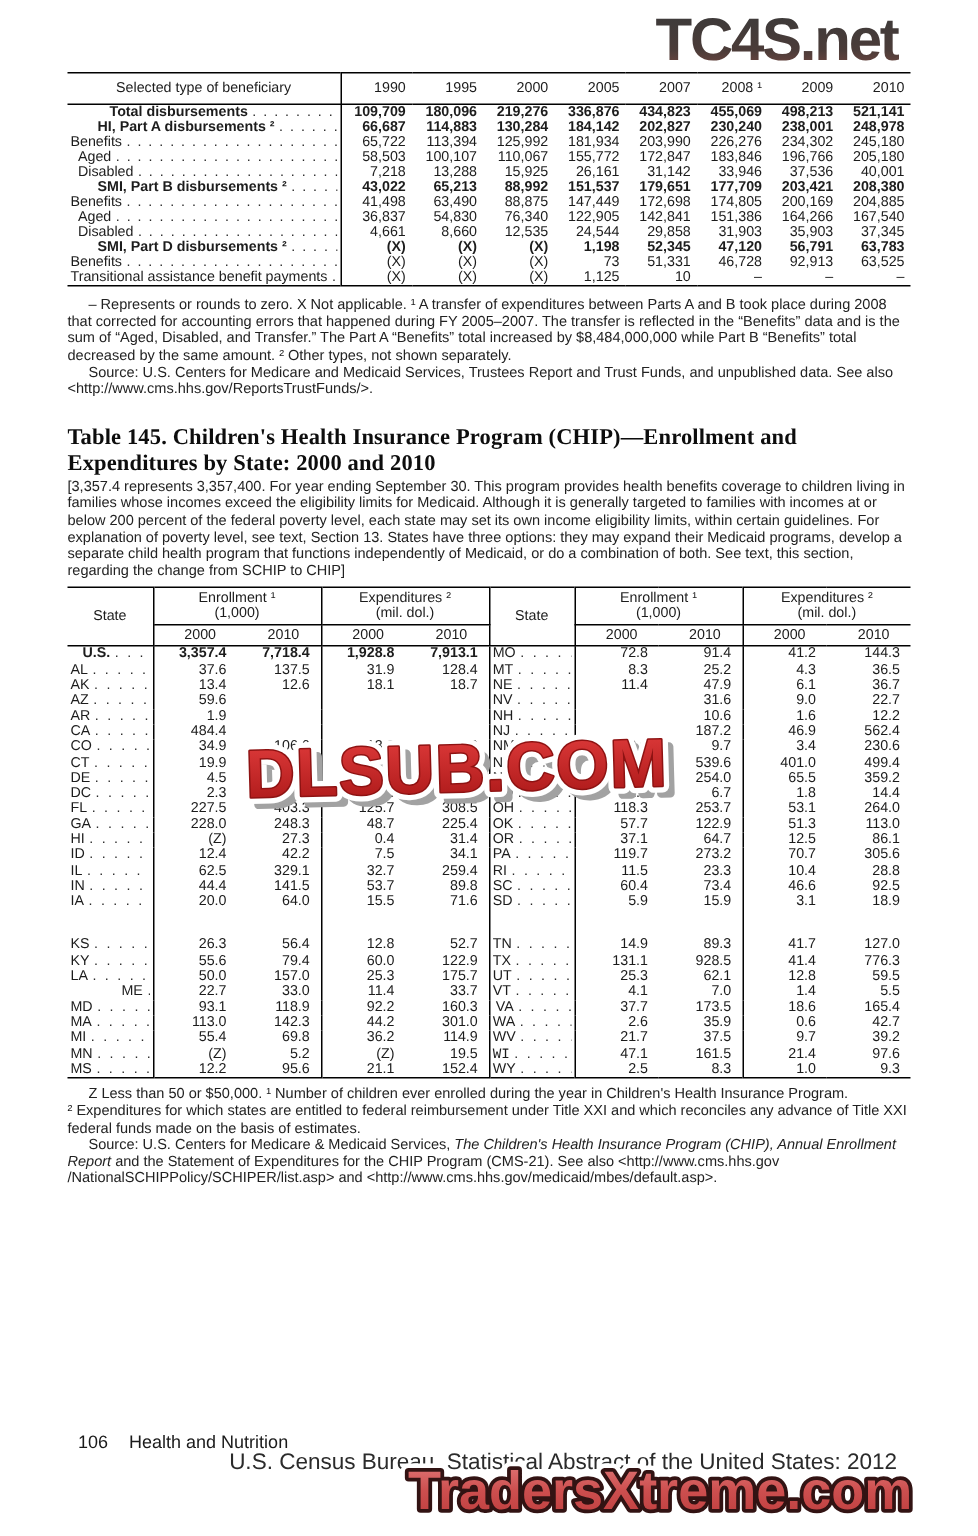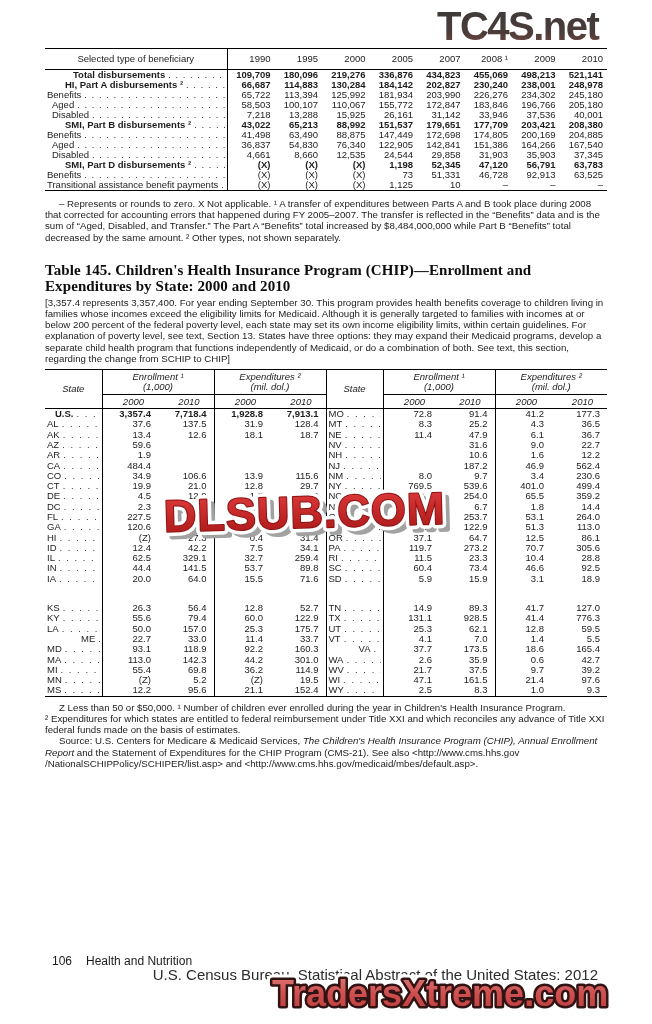--- a/index.html
+++ b/index.html
@@ -31,21 +31,21 @@
           letter-spacing:1px;margin:0 2px 0 3px;}
 
   
   .fn{font-size:9.7px;line-height:11.2px;margin:6px 0 0 0;color:#222;}
   .fn.ind{text-indent:14px;}
   .fn .it{font-style:italic;}
 
   
   .t145-wrap{margin-top:19px;}
   .t145{margin-top:5px;border-top:1.5px solid #000;border-bottom:1.5px solid #000;}
-  .t145 th{text-align:center;vertical-align:middle;font-style:italic;}
+  .t145 th{text-align:center;vertical-align:middle;}
   .t145 .grp{border-bottom:.8px solid #000;height:24px;line-height:10.5px;}
   .t145 .yrrow th{border-bottom:1px solid #000;height:13px;text-align:right;padding-right:14px;}
   .t145 .statehead{border-bottom:1px solid #000;}
   .t145 .vr{border-right:1px solid #000;}
   .t145 tbody td{height:10.3px;line-height:10.3px;}
   .t145 .n{text-align:right;padding-right:7px;white-space:nowrap;}
   .t145 td.b{font-weight:bold;}
   .t145 .state .leader{letter-spacing:1.5px;}
 
   
@@ -294,20 +294,21 @@
               <td class="num">(X)</td>
               <td class="num">1,125</td>
               <td class="num">10</td>
               <td class="num">–</td>
               <td class="num">–</td>
               <td class="num">–</td>
             </tr>
           </tbody>
       </table>
       <p class="fn ind" style="margin-top:7px">– Represents or rounds to zero. X Not applicable. ¹ A transfer of expenditures between Parts A and B took place during 2008 that corrected for accounting errors that happened during FY 2005–2007. The transfer is reflected in the “Benefits” data and is the sum of “Aged, Disabled, and Transfer.” The Part A “Benefits” total increased by $8,484,000,000 while Part B “Benefits” total decreased by the same amount. ² Other types, not shown separately.</p>
+      <p class="fn ind" style="margin-top:0">Source: U.S. Centers for Medicare and Medicaid Services, Trustees Report and Trust Funds, and unpublished data. See also &lt;http://www.cms.hhs.gov/ReportsTrustFunds/&gt;.</p>
     </section>
 
     <section class="t145-wrap">
       <h2 class="tbl-title">Table 145. Children's Health Insurance Program (CHIP)—Enrollment and</h2>
       <h2 class="tbl-title">Expenditures by State: 2000 and 2010</h2>
       <p class="headnote">[3,357.4 represents 3,357,400. For year ending September 30. This program provides health benefits coverage to children living in families whose incomes exceed the eligibility limits for Medicaid. Although it is generally targeted to families with incomes at or below 200 percent of the federal poverty level, each state may set its own income eligibility limits, within certain guidelines. For explanation of poverty level, see text, Section 13. States have three options: they may expand their Medicaid programs, develop a separate child health program that functions independently of Medicaid, or do a combination of both. See text, this section, regarding the change from SCHIP to CHIP]</p>
       <table class="t145">
         <colgroup>
           <col style="width:57px">
             <col>
@@ -366,21 +367,21 @@
               <td class="n vr b">7,913.1</td>
               <td class="state vr">
                 <div class="stubflex">
                   <span style="padding-left: 2px;">MO</span>
                   <span class="leader"> . . . . . . . . . . . . . . . . . . . . . . . . . . . . . . . . . . . . . . . . . . . . . . . . . . . . . . . . . . . . . . . . . . . . . . . . . . . . . . . . . . . . . . . . . .</span>
                 </div>
               </td>
               <td class="n">72.8</td>
               <td class="n vr">91.4</td>
               <td class="n">41.2</td>
-              <td class="n">177.3</td>
+              <td class="n">144.3</td>
             </tr>
             <tr>
               <td class="state vr">
                 <div class="stubflex">
                   <span style="padding-left: 2px;">AL</span>
                   <span class="leader"> . . . . . . . . . . . . . . . . . . . . . . . . . . . . . . . . . . . . . . . . . . . . . . . . . . . . . . . . . . . . . . . . . . . . . . . . . . . . . . . . . . . . . . . . . .</span>
                 </div>
               </td>
               <td class="n">37.6</td>
               <td class="n vr">137.5</td>
@@ -595,21 +596,21 @@
               <td class="n">53.1</td>
               <td class="n">264.0</td>
             </tr>
             <tr>
               <td class="state vr">
                 <div class="stubflex">
                   <span style="padding-left: 2px;">GA</span>
                   <span class="leader"> . . . . . . . . . . . . . . . . . . . . . . . . . . . . . . . . . . . . . . . . . . . . . . . . . . . . . . . . . . . . . . . . . . . . . . . . . . . . . . . . . . . . . . . . . .</span>
                 </div>
               </td>
-              <td class="n">120.6</td>
+              <td class="n">228.0</td>
               <td class="n vr">248.3</td>
               <td class="n">48.7</td>
               <td class="n vr">225.4</td>
               <td class="state vr">
                 <div class="stubflex">
                   <span style="padding-left: 2px;">OK</span>
                   <span class="leader"> . . . . . . . . . . . . . . . . . . . . . . . . . . . . . . . . . . . . . . . . . . . . . . . . . . . . . . . . . . . . . . . . . . . . . . . . . . . . . . . . . . . . . . . . . .</span>
                 </div>
               </td>
               <td class="n">57.7</td>
@@ -821,21 +822,21 @@
                   <span style="padding-left: 2px;">MD</span>
                   <span class="leader"> . . . . . . . . . . . . . . . . . . . . . . . . . . . . . . . . . . . . . . . . . . . . . . . . . . . . . . . . . . . . . . . . . . . . . . . . . . . . . . . . . . . . . . . . . .</span>
                 </div>
               </td>
               <td class="n">93.1</td>
               <td class="n vr">118.9</td>
               <td class="n">92.2</td>
               <td class="n vr">160.3</td>
               <td class="state vr">
                 <div class="stubflex">
-                  <span style="padding-left: 16px; margin-left: 16px;">VA</span>
+                  <span style="padding-left: 4px;">VA</span>
                   <span class="leader"> . . . . . . . . . . . . . . . . . . . . . . . . . . . . . . . . . . . . . . . . . . . . . . . . . . . . . . . . . . . . . . . . . . . . . . . . . . . . . . . . . . . . . . . . . .</span>
                 </div>
               </td>
               <td class="n">37.7</td>
               <td class="n vr">173.5</td>
               <td class="n">18.6</td>
               <td class="n">165.4</td>
             </tr>
             <tr>
               <td class="state vr">
@@ -887,21 +888,21 @@
                   <span style="padding-left: 2px;">MN</span>
                   <span class="leader"> . . . . . . . . . . . . . . . . . . . . . . . . . . . . . . . . . . . . . . . . . . . . . . . . . . . . . . . . . . . . . . . . . . . . . . . . . . . . . . . . . . . . . . . . . .</span>
                 </div>
               </td>
               <td class="n">(Z)</td>
               <td class="n vr">5.2</td>
               <td class="n">(Z)</td>
               <td class="n vr">19.5</td>
               <td class="state vr">
                 <div class="stubflex">
-                  <span style="padding-left: 2px;">WI</span>
+                  <span style="padding-left: 2px; font-family: Liberation Mono, monospace;">WI</span>
                   <span class="leader"> . . . . . . . . . . . . . . . . . . . . . . . . . . . . . . . . . . . . . . . . . . . . . . . . . . . . . . . . . . . . . . . . . . . . . . . . . . . . . . . . . . . . . . . . . .</span>
                 </div>
               </td>
               <td class="n">47.1</td>
               <td class="n vr">161.5</td>
               <td class="n">21.4</td>
               <td class="n">97.6</td>
             </tr>
             <tr>
               <td class="state vr">

